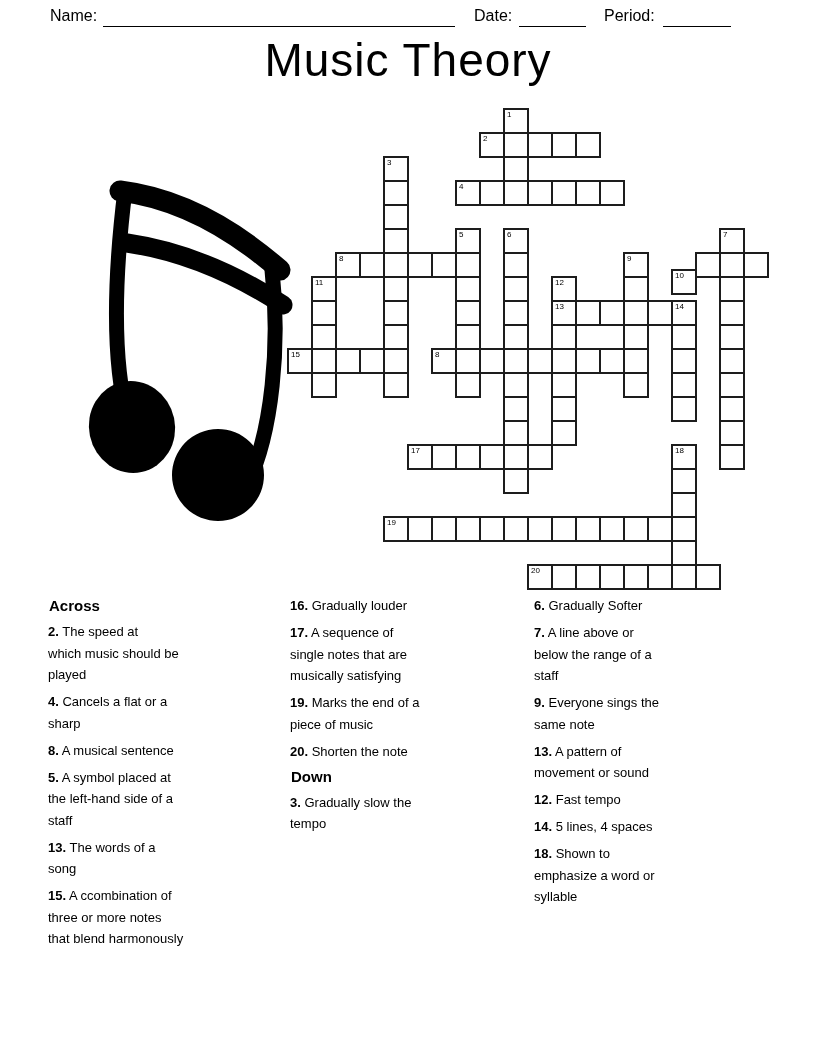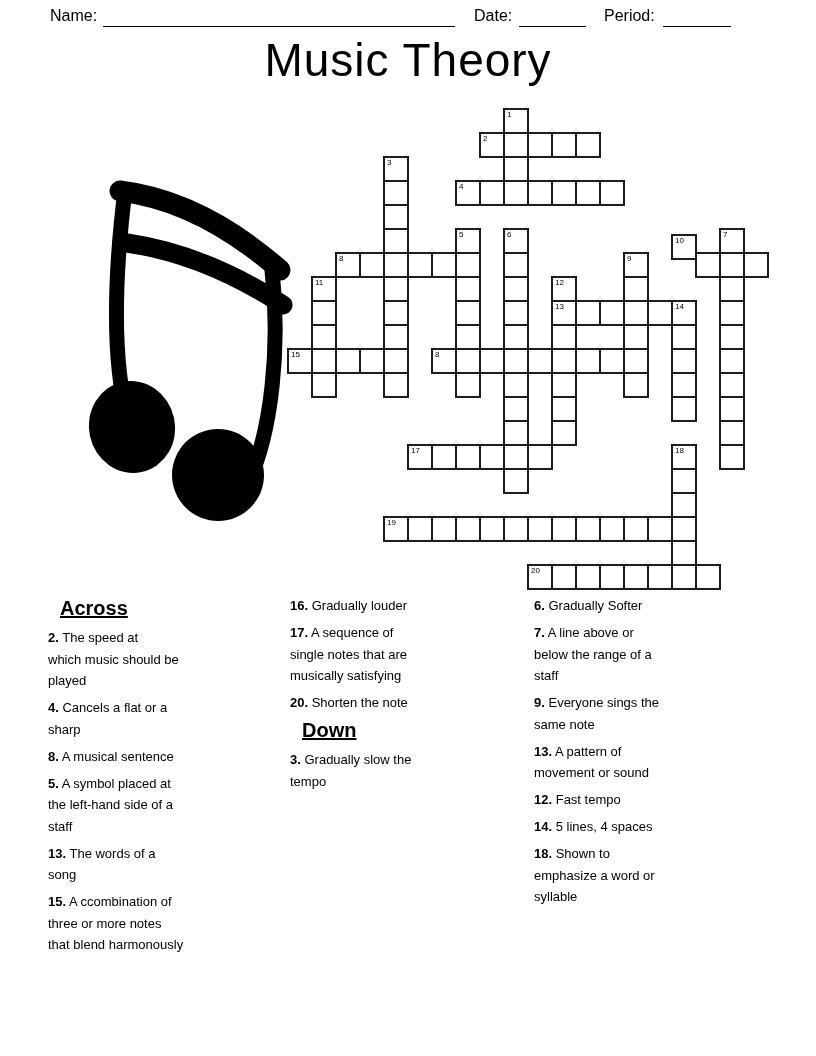--- a/index.html
+++ b/index.html
@@ -21,21 +21,21 @@
   
   .grid{position:absolute;}
   .cell{position:absolute;width:26px;height:26px;box-sizing:border-box;
         border:2px solid #1d1d1d;background:#fff;}
   .cellnum{position:absolute;top:0px;left:2px;font-size:8px;line-height:10px;
            font-family:"Liberation Sans",sans-serif;}
 
   
   .clues{position:absolute;top:595px;left:0;width:816px;}
   .cluecol{position:absolute;top:0;}
-  .clueheader{font-size:20px;font-weight:bold;text-decoration:underline;margin:2px 0 7px 12px;}
+  .clueheader{font-size:15px;font-weight:bold;margin:2px 0 7px 1px;}
   .clue{font-size:13px;line-height:21.5px;margin:0 0 5.5px 0;}
   .cnum{font-weight:bold;}
   .ctext{white-space:pre-line;}
 </style>
 </head>
 <body>
 
 <div class="page">
 
   <div class="topbar">
@@ -134,21 +134,21 @@
       <div class="cell" style="left: 119px; top: 143px; border-color: rgb(29, 29, 29);"></div>
       <div class="cell" style="left: 143px; top: 143px; border-color: rgb(29, 29, 29);"></div>
       <div class="cell" style="left: 335px; top: 143px; border-color: rgb(29, 29, 29);">
         <span class="cellnum">9</span>
       </div>
       <div class="cell" style="left: 335px; top: 167px; border-color: rgb(29, 29, 29);"></div>
       <div class="cell" style="left: 335px; top: 191px; border-color: rgb(29, 29, 29);"></div>
       <div class="cell" style="left: 335px; top: 215px; border-color: rgb(29, 29, 29);"></div>
       <div class="cell" style="left: 335px; top: 239px; border-color: rgb(29, 29, 29);"></div>
       <div class="cell" style="left: 335px; top: 263px; border-color: rgb(29, 29, 29);"></div>
-      <div class="cell" style="left: 383px; top: 125px; border-color: rgb(29, 29, 29);">
+      <div class="cell" style="left: 383px; top: 160px; border-color: rgb(29, 29, 29);">
         <span class="cellnum">10</span>
       </div>
       <div class="cell" style="left: 407px; top: 143px; border-color: rgb(29, 29, 29);"></div>
       <div class="cell" style="left: 455px; top: 143px; border-color: rgb(29, 29, 29);"></div>
       <div class="cell" style="left: 23px; top: 167px; border-color: rgb(29, 29, 29);">
         <span class="cellnum">11</span>
       </div>
       <div class="cell" style="left: 23px; top: 191px; border-color: rgb(29, 29, 29);"></div>
       <div class="cell" style="left: 23px; top: 215px; border-color: rgb(29, 29, 29);"></div>
       <div class="cell" style="left: 23px; top: 239px; border-color: rgb(29, 29, 29);"></div>
@@ -242,20 +242,22 @@
 song</span></div>
         <div class="clue"><span class="cnum">15.</span><span class="ctext"> A ccombination of
 three or more notes
 that blend harmonously</span></div>
       </div>
       <div class="cluecol" style="left: 290px; width: 238px;">
         <div class="clue"><span class="cnum">16.</span><span class="ctext"> Gradually louder</span></div>
         <div class="clue"><span class="cnum">17.</span><span class="ctext"> A sequence of
 single notes that are
 musically satisfying</span></div>
+        <div class="clue"><span class="cnum">19.</span><span class="ctext"> Marks the end of a
+piece of music</span></div>
         <div class="clue"><span class="cnum">20.</span><span class="ctext"> Shorten the note</span></div>
         <div class="clueheader">Down</div>
         <div class="clue"><span class="cnum">3.</span><span class="ctext"> Gradually slow the
 tempo</span></div>
       </div>
       <div class="cluecol" style="left: 534px; width: 232px;">
         <div class="clue"><span class="cnum">6.</span><span class="ctext"> Gradually Softer</span></div>
         <div class="clue"><span class="cnum">7.</span><span class="ctext"> A line above or
 below the range of a
 staff</span></div>

